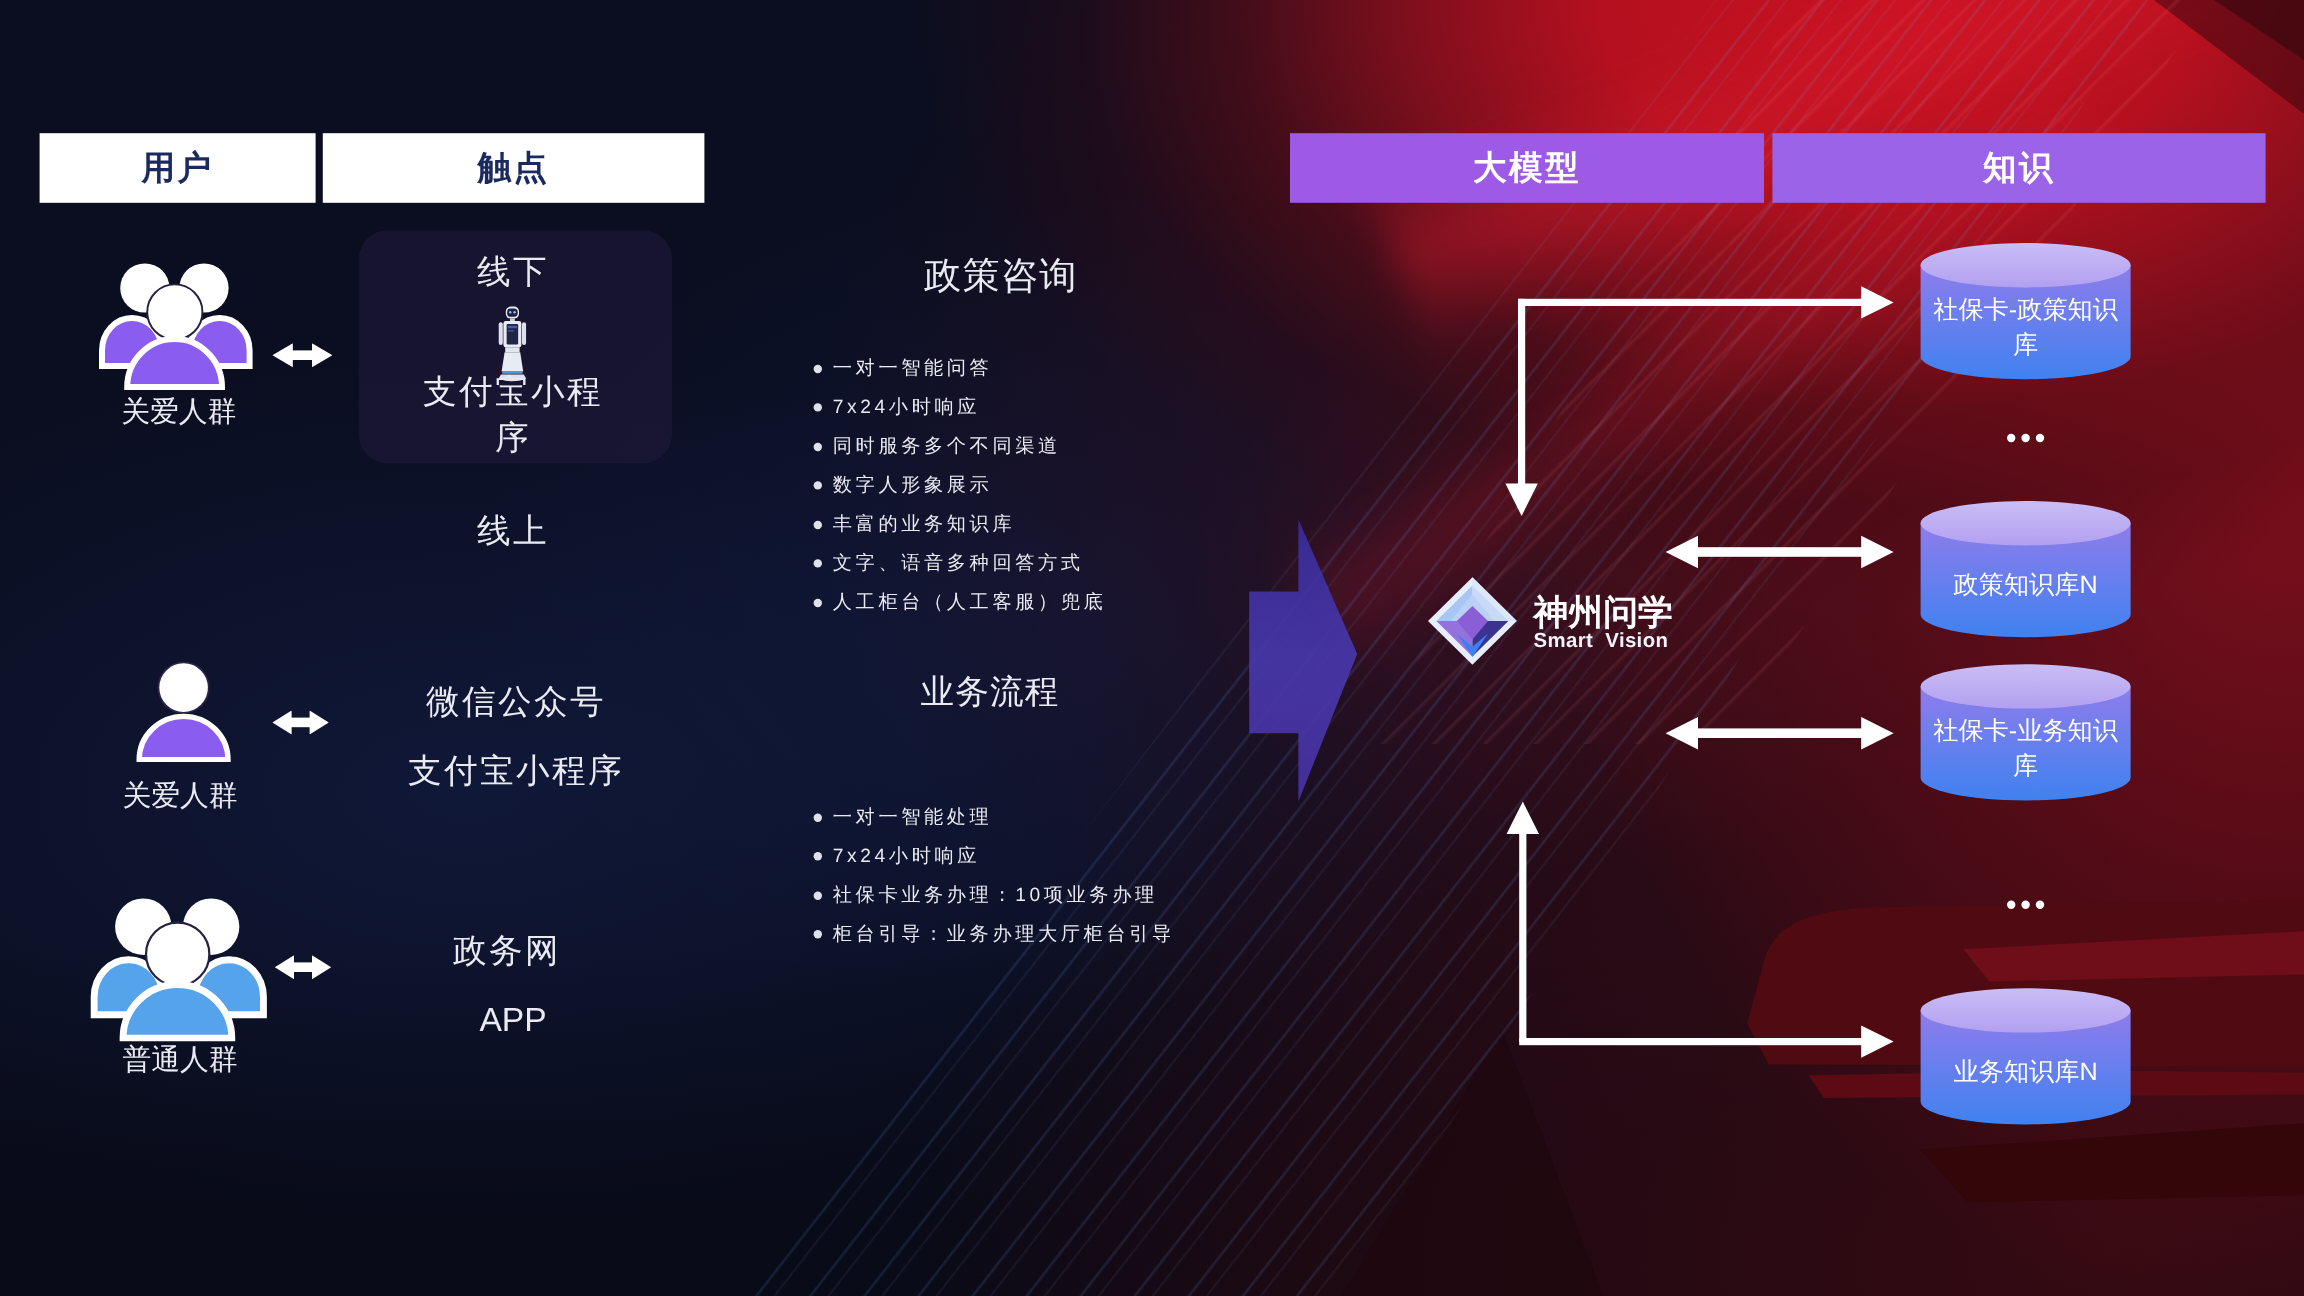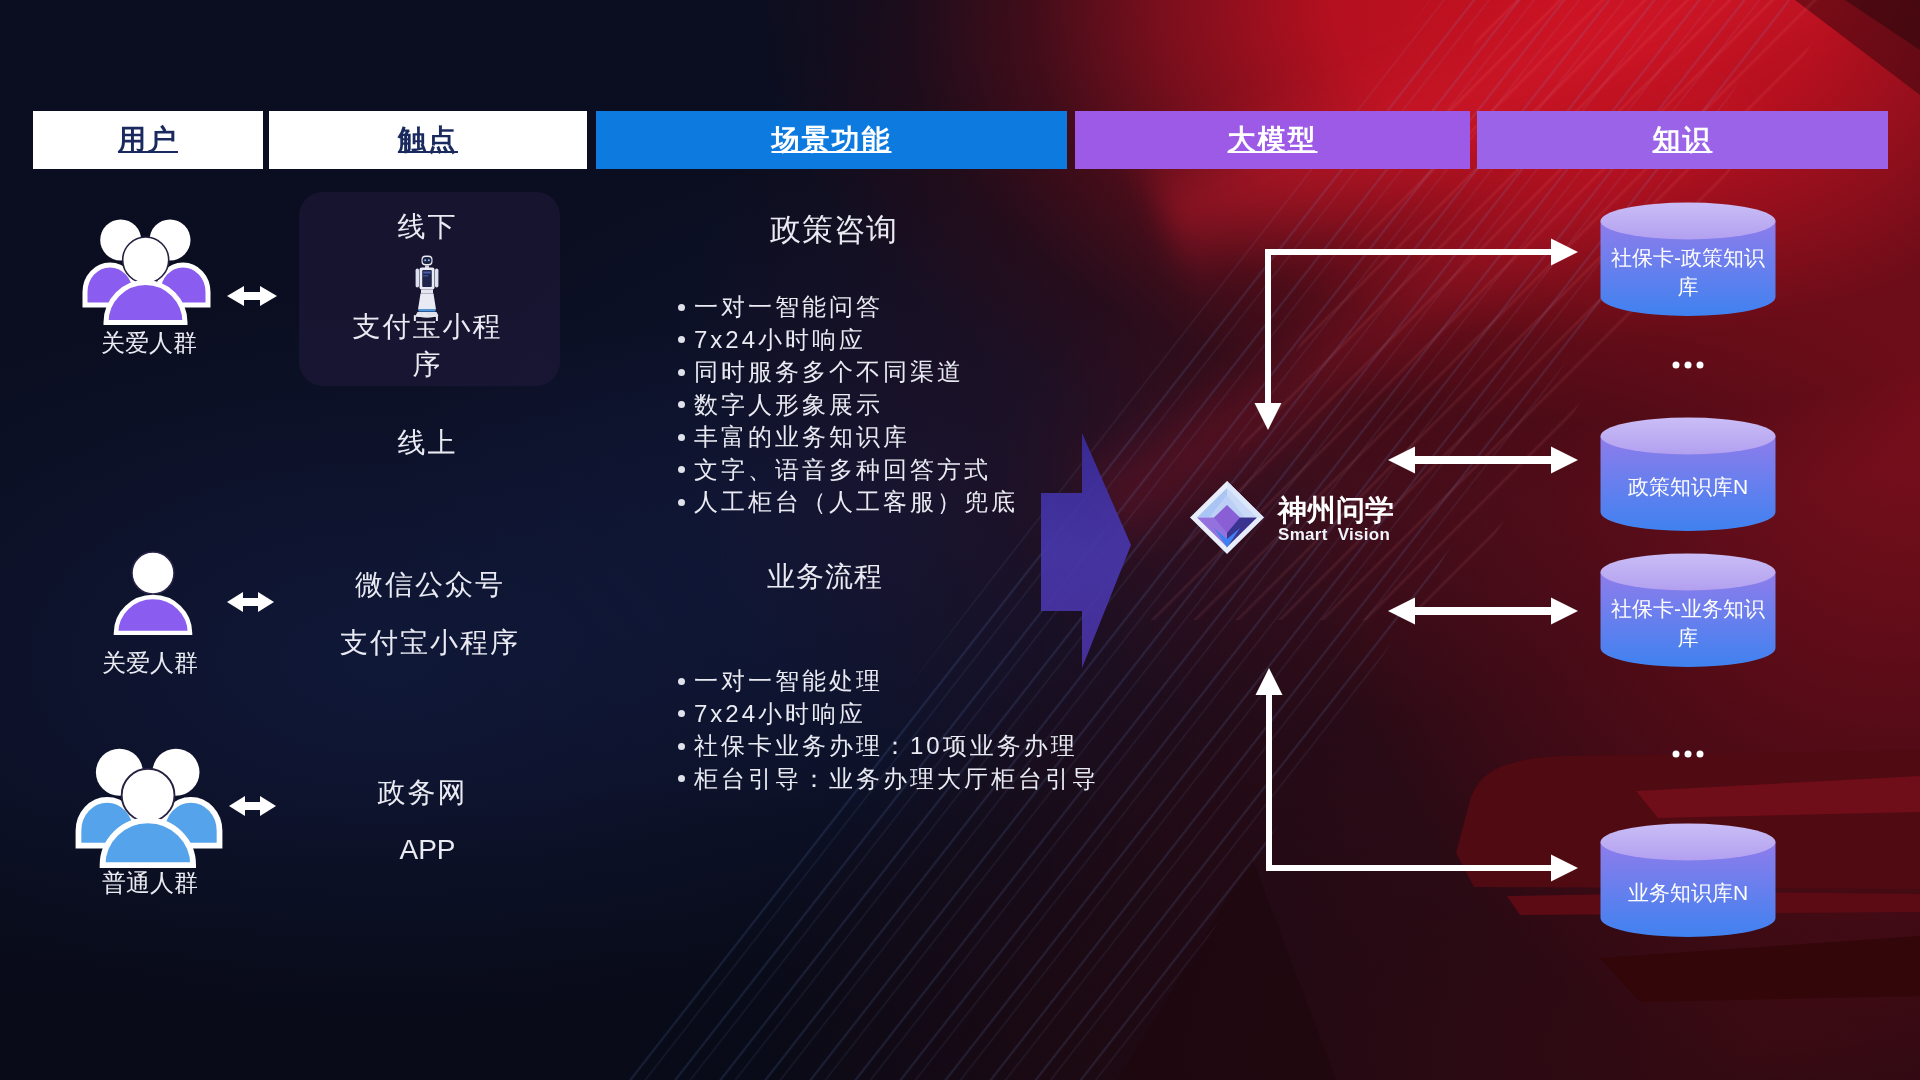--- a/index.html
+++ b/index.html
@@ -37,37 +37,37 @@
   clip-path: polygon(110px 1080px, 930px 0px, 1290px 0px, 620px 1080px);
   opacity:.95;
 }
 .streaks2 { left:1140px; top:0px; width:760px; height:620px; opacity:.8;
   background: repeating-linear-gradient(135deg, rgba(255,130,140,0) 0px, rgba(255,130,140,0) 25px, rgba(255,150,160,.13) 27px, rgba(255,150,160,0) 30px);
   clip-path: polygon(0px 620px, 360px 0px, 700px 0px, 300px 620px);
 }
 
 
 .hdr { top:111px; height:58px; display:flex; align-items:center; justify-content:center;
-  font-size:28px; font-weight:bold; letter-spacing:2px;text-decoration:underline; }
+  font-size:28px; font-weight:bold; letter-spacing:2px; }
 .hdr.white { background:#fff; color:#1b2a5e; }
 .h1 { left:33px;  width:230px; }
 .h2 { left:269px; width:318px; }
 .h3 { left:596px; width:471px; background:#0d7ae0; color:#fff; }
 .h4 { left:1075px; width:395px; background:#9c5ae6; color:#fff; }
 .h5 { left:1477px; width:411px; background:#9a63e8; color:#fff; }
 
 
 .t { color:#e9eaf2; }
 .ctr { display:flex; align-items:center; justify-content:center; text-align:center; }
 
 
 .panel { left:299px; top:192px; width:261px; height:194px; background:rgba(31,25,58,.6); border-radius:24px; }
 
 
-.blist { font-size:24px; color:#e9eaf2; letter-spacing:3px; }
+.blist { font-size:16px; color:#e9eaf2; letter-spacing:3px; }
 .blist .row { display:flex; align-items:center; height:32.5px; }
 .blist .dot { width:7px; height:7px; border-radius:50%; background:#dfe2ea; margin-right:9px; flex:0 0 auto;}
 </style>
 </head>
 <body>
 <div class="stage">
   <div class="abs bg-base"></div>
   <div class="abs bg-red"></div>
   <div class="abs beam1"></div>
   <div class="abs beam2"></div>
@@ -89,21 +89,20 @@
         <stop offset="0" stop-color="#3a2c9e"></stop>
         <stop offset="0.5" stop-color="#4838ae"></stop>
         <stop offset="1" stop-color="#4a32a6"></stop>
       </linearGradient>
     </defs>
     <polygon points="62,13 111,125 62,248 62,191 21,191 21,73 62,73" fill="url(#bigarrow)" opacity="0.9"></polygon>
   </svg>
 
   <div class="abs hdr white h1">用户</div>
   <div class="abs hdr white h2">触点</div>
-  <div class="abs hdr h3">场景功能</div>
   <div class="abs hdr h4">大模型</div>
   <div class="abs hdr h5">知识</div>
 
   <svg class="abs" style="left:82px;top:218px;" width="129" height="107" viewBox="0 0 129 107">
     <circle cx="38.7" cy="22" r="20.5" fill="#fff"></circle>
     <circle cx="88" cy="22" r="20.5" fill="#fff"></circle>
     <path d="M3 87 L3 74 A25 27 0 0 1 53 74 L53 87 Z" fill="#8b5cf0" stroke="#fff" stroke-width="5"></path>
     <path d="M76 87 L76 74 A25 27 0 0 1 126 74 L126 87 Z" fill="#8b5cf0" stroke="#fff" stroke-width="5"></path>
     <circle cx="63.7" cy="42" r="23" fill="#fff" stroke="#262140" stroke-width="1.6"></circle>
     <path d="M24 104.5 A 39.5 40 0 0 1 103 104.5 Z" fill="#8b5cf0" stroke="#fff" stroke-width="5"></path>

